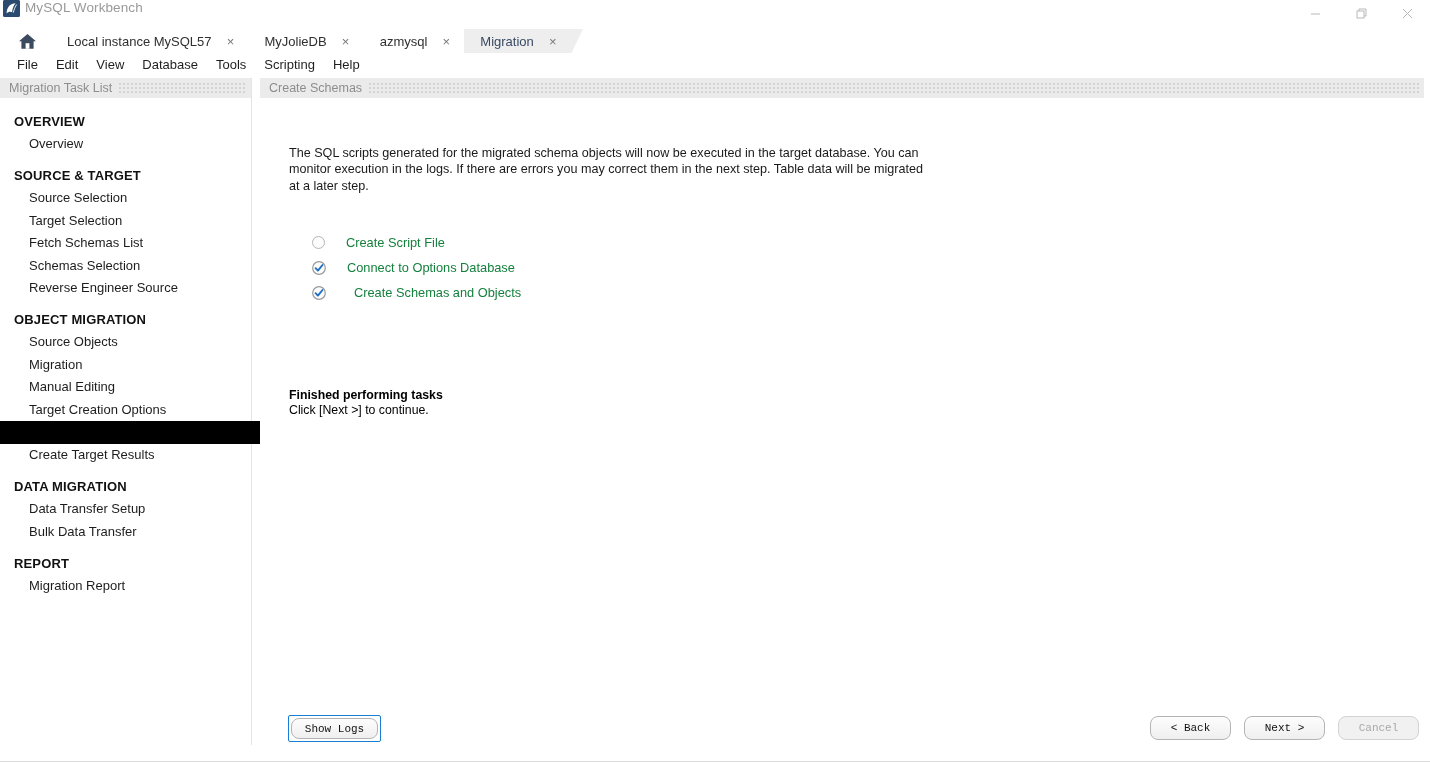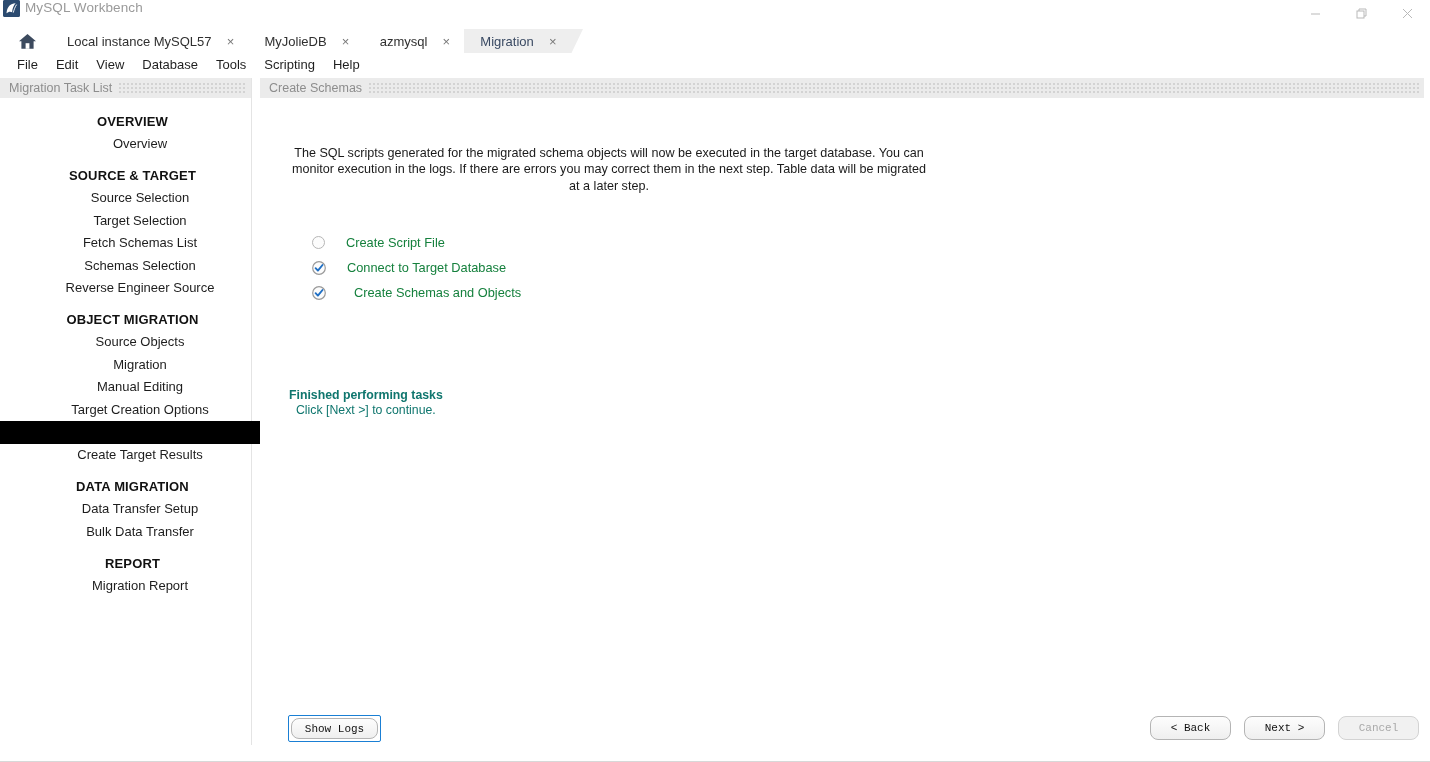--- a/index.html
+++ b/index.html
@@ -130,21 +130,20 @@
   }
 
   
   .workspace {
     position: absolute;
     left: 0;
     top: 78px;
     width: 1430px;
     height: 684px;
     background: #ffffff;
-    text-align: center;
   }
 
   .panel-header {
     height: 20px;
     background: #ebebeb;
     display: flex;
     align-items: center;
     font-size: 12.5px;
     color: #8d8d8d;
     padding-left: 9px;
@@ -261,21 +260,21 @@
     flex: 0 0 auto;
   }
   .check-icon svg { display:block; }
 
   .status {
     position: absolute;
     left: 29px;
     top: 290px;
     font-size: 12.3px;
     line-height: 15.2px;
-    color: #0f766e;
+    color: #000000;
   }
   .status .line1 { font-weight: bold; }
 
   
   .btn {
     display: inline-flex;
     align-items: center;
     justify-content: center;
     height: 23px;
     font-size: 11px;
@@ -457,21 +456,21 @@
           <span class="task-label">Create Script File</span>
         </div>
 
         <div class="task-row">
           <span class="check-icon">
             <svg width="14" height="14" viewBox="0 0 14 14">
               <circle cx="7" cy="7" r="6.3" fill="#fcfcfc" stroke="#9a9a9a" stroke-width="1.2"></circle>
               <path d="M3.6 7.2 L5.9 9.6 L10.5 4.0" fill="none" stroke="#1f6fc4" stroke-width="1.9" stroke-linecap="round" stroke-linejoin="round"></path>
             </svg>
           </span>
-          <span class="task-label">Connect to Target Database</span>
+          <span class="task-label">Connect to Options Database</span>
         </div>
 
 
         <div class="task-row indented">
           <span class="check-icon">
             <svg width="14" height="14" viewBox="0 0 14 14">
               <circle cx="7" cy="7" r="6.3" fill="#fcfcfc" stroke="#9a9a9a" stroke-width="1.2"></circle>
               <path d="M3.6 7.2 L5.9 9.6 L10.5 4.0" fill="none" stroke="#1f6fc4" stroke-width="1.9" stroke-linecap="round" stroke-linejoin="round"></path>
             </svg>
           </span>

